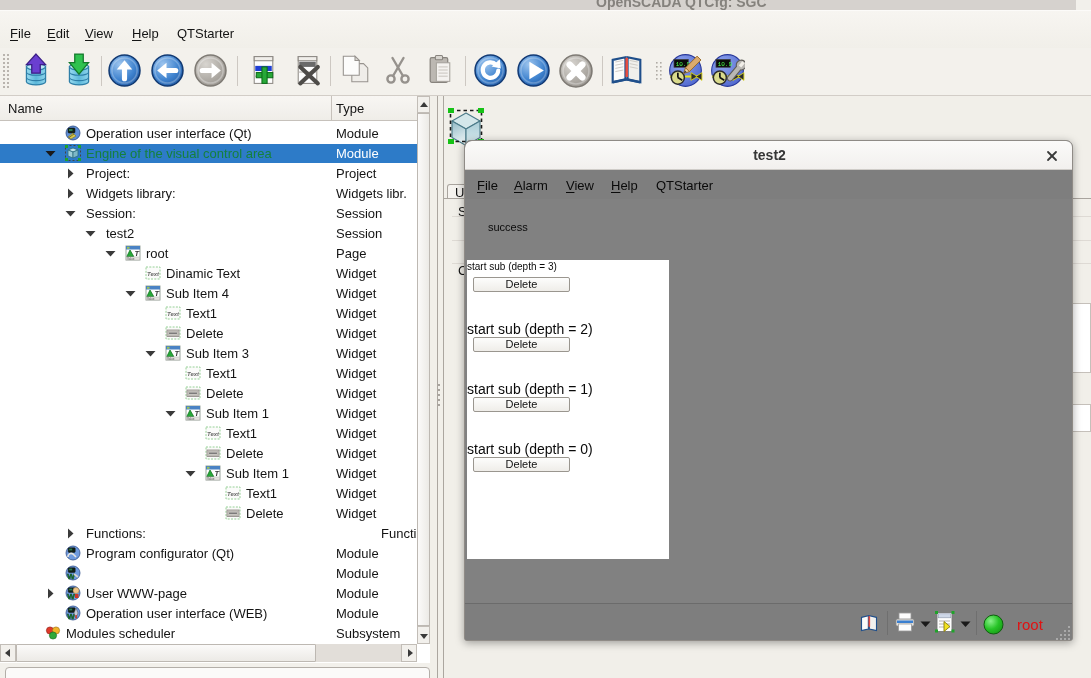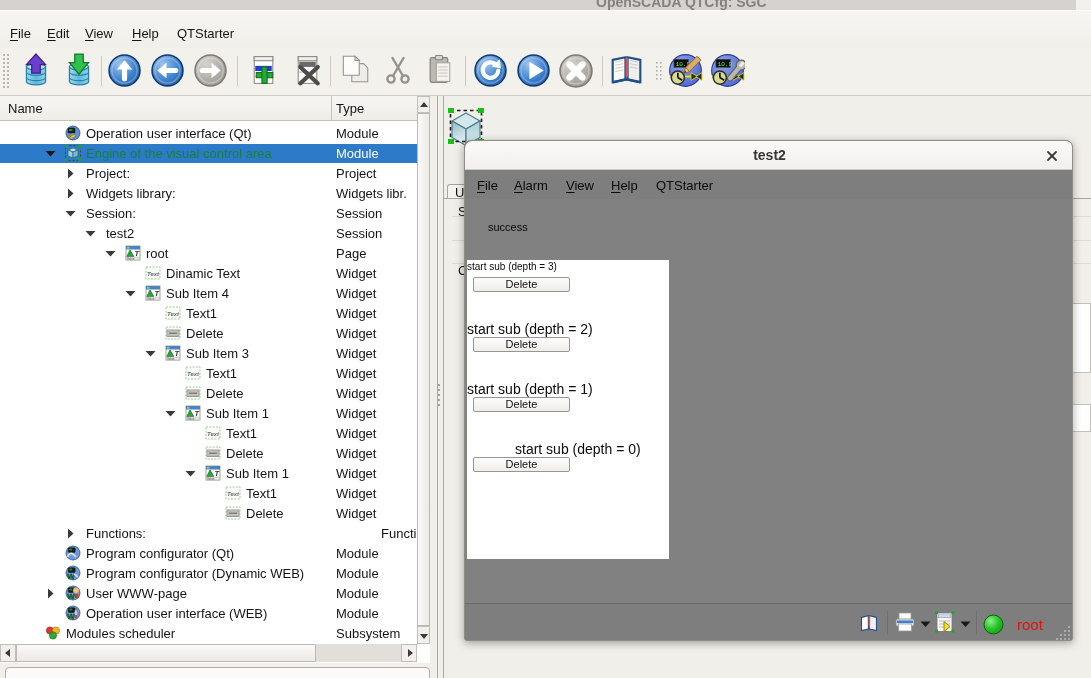--- a/index.html
+++ b/index.html
@@ -460,21 +460,20 @@
     </svg>
 <div class="abs t13" style="left:86px;top:450px;color:#141414;">Program configurator (Qt)</div>
 <div class="abs t13" style="left:336px;top:450px;color:#141414;">Module</div>
 <svg class="abs" style="left:65px;top:469px;" width="16" height="16" viewBox="0 0 16 16">
       <circle cx="8" cy="8" r="7" fill="#6f9ade" stroke="#32528a" stroke-width="0.8"></circle>
       <rect x="3.2" y="2.8" width="7" height="4.6" rx="0.8" fill="#122018" stroke="#0a120e" stroke-width="0.5"></rect>
       <rect x="4.2" y="3.6" width="3" height="1.8" fill="#2e7d4f"></rect>
       <text x="2.2" y="13.8" font-size="8" font-weight="bold" fill="#1d8a2e" stroke="#0c3a14" stroke-width="0.4">W</text>
       <path d="M9,9 l4,3" stroke="#d8d6d0" stroke-width="1.8"></path>
     </svg>
-<div class="abs t13" style="left:86px;top:470px;color:#141414;">Program configurator (Dynamic WEB)</div>
 <div class="abs t13" style="left:336px;top:470px;color:#141414;">Module</div>
 <svg class="abs" style="left:47px;top:492px;" width="7" height="11">
       <polygon points="1,0.5 1,10.5 6.5,5.5" fill="#3a3a3a"></polygon>
     </svg>
 <svg class="abs" style="left:65px;top:489px;" width="16" height="16" viewBox="0 0 16 16">
       <circle cx="8" cy="8" r="7" fill="#6f9ade" stroke="#32528a" stroke-width="0.8"></circle>
       <rect x="3.2" y="2.8" width="7" height="4.6" rx="0.8" fill="#122018" stroke="#0a120e" stroke-width="0.5"></rect>
       <rect x="4.2" y="3.6" width="3" height="1.8" fill="#2e7d4f"></rect>
       <text x="2.2" y="13.8" font-size="8" font-weight="bold" fill="#1d8a2e" stroke="#0c3a14" stroke-width="0.4">W</text>
       <circle cx="11" cy="5.5" r="3" fill="#f0c488" stroke="#9a7a3a" stroke-width="0.5"></circle>
@@ -585,21 +584,21 @@
 <div class="abs t13" style="left:146px;top:37px;color:#0a0a0a;"><u>H</u>elp</div>
 <div class="abs t13" style="left:191px;top:37px;color:#0a0a0a;">QTStarter</div>
 <div class="abs" style="left:23px;top:80px;font-size:11px;color:#0a0a0a;">success</div>
 <div class="abs" style="left:2px;top:119px;width:202px;height:299px;background:#ffffff;">
 <div class="abs" style="left:0px;top:1px;font-size:10px;color:#0a0a0a;white-space:nowrap;">start sub (depth = 3)</div>
 <div class="abs" style="left:6px;top:17px;width:97px;height:15px;background:linear-gradient(#fdfdfc,#efede9);border:1px solid #9a968f;border-radius:2px;box-sizing:border-box;text-align:center;font-size:11px;color:#111;line-height:13px;">Delete</div>
 <div class="abs" style="left:0px;top:61px;font-size:14px;color:#0a0a0a;white-space:nowrap;">start sub (depth = 2)</div>
 <div class="abs" style="left:6px;top:77px;width:97px;height:15px;background:linear-gradient(#fdfdfc,#efede9);border:1px solid #9a968f;border-radius:2px;box-sizing:border-box;text-align:center;font-size:11px;color:#111;line-height:13px;">Delete</div>
 <div class="abs" style="left:0px;top:121px;font-size:14px;color:#0a0a0a;white-space:nowrap;">start sub (depth = 1)</div>
 <div class="abs" style="left:6px;top:137px;width:97px;height:15px;background:linear-gradient(#fdfdfc,#efede9);border:1px solid #9a968f;border-radius:2px;box-sizing:border-box;text-align:center;font-size:11px;color:#111;line-height:13px;">Delete</div>
-<div class="abs" style="left:0px;top:181px;font-size:14px;color:#0a0a0a;white-space:nowrap;padding-left:48px;">start sub (depth = 0)</div>
+<div class="abs" style="left:0px;top:181px;font-size:14px;color:#0a0a0a;white-space:nowrap;">start sub (depth = 0)</div>
 <div class="abs" style="left:6px;top:197px;width:97px;height:15px;background:linear-gradient(#fdfdfc,#efede9);border:1px solid #9a968f;border-radius:2px;box-sizing:border-box;text-align:center;font-size:11px;color:#111;line-height:13px;">Delete</div>
 </div>
 <div class="abs" style="left:0;top:462px;width:609px;height:39px;background:#7e7e7e;border-top:1px solid #6b6b6b;box-sizing:border-box;"></div>
 <svg class="abs" style="left:394px;top:472px;" width="20" height="20" viewBox="0 0 32 32">
 <path d="M4,7 L15,4.5 L15,25.5 L4,28 z" fill="#fbfbfa" stroke="#1f4f8b" stroke-width="1.8"></path>
 <path d="M28,7 L16.5,4.5 L16.5,25.5 L28,28 z" fill="#f2f1ee" stroke="#1f4f8b" stroke-width="1.8"></path>
 <rect x="15.2" y="5" width="2.6" height="17" fill="#e84d40"></rect>
     </svg>
 <div class="abs" style="left:422px;top:470px;width:1px;height:24px;background:#6f6f6f;"></div>
 <svg class="abs" style="left:429px;top:470px;" width="22" height="22" viewBox="0 0 22 22">

